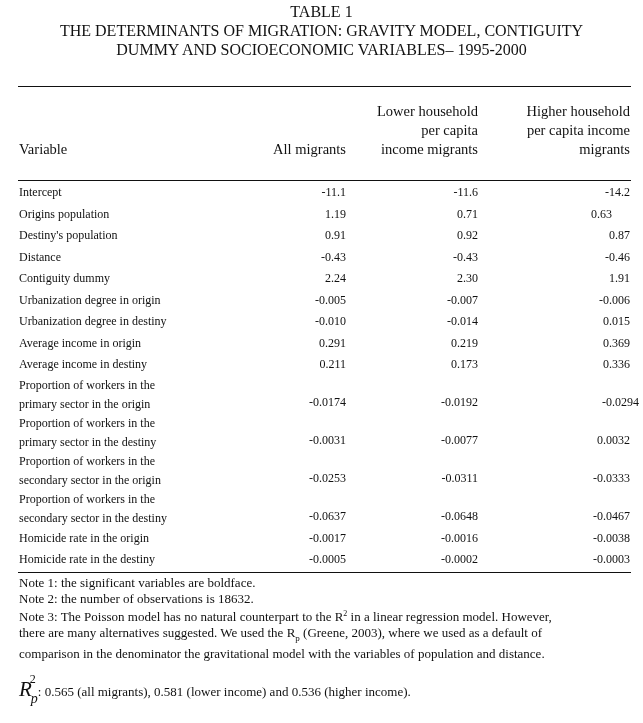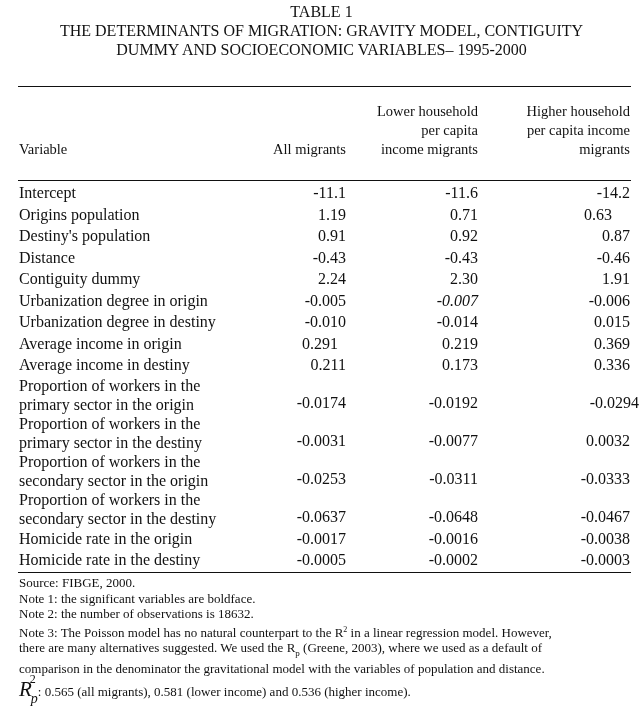--- a/index.html
+++ b/index.html
@@ -19,21 +19,21 @@
   #rule-mid { top:180px; }
   #rule-bot { top:572px; }
 
   .hdr { position:absolute; font-size:14.5px; line-height:19px; }
   #h-var { left:19px; top:140px; }
   #h-all { left:258px; width:88px; top:140px; text-align:right; }
   #h-low { left:348px; width:130px; top:102px; text-align:right; }
   #h-high { left:486px; width:144px; top:102px; text-align:right; }
 
   #rows { position:absolute; left:0; top:182px; width:643px; }
-  .row { position:relative; width:643px; font-size:16px; line-height:21.5px; }
+  .row { position:relative; width:643px; font-size:12px; line-height:21.5px; }
   .row .lbl { position:absolute; left:19px; top:0; white-space:pre-line; }
   .row.single { height:21.5px; }
   .row.double { height:38px; }
   .row.double .lbl { line-height:19px; }
   .row .val { position:absolute; bottom:0; }
 
   #notes { position:absolute; left:19px; top:575px; width:620px; font-size:13px; line-height:15.5px; }
   #notes div { white-space:nowrap; }
   #rp { position:absolute; left:19px; top:677px; font-size:13px; }
   #rp .R { font-style:italic; font-size:21px; }
@@ -89,32 +89,32 @@
     </div>
     <div class="row single">
       <div class="lbl">Contiguity dummy</div>
       <div class="val" style="right: 297px;">2.24</div>
       <div class="val" style="right: 165px;">2.30</div>
       <div class="val" style="right: 13px;">1.91</div>
     </div>
     <div class="row single">
       <div class="lbl">Urbanization degree in origin</div>
       <div class="val" style="right: 297px;">-0.005</div>
-      <div class="val" style="right: 165px; font-style: italic;">-0.007</div>
+      <div class="val" style="right: 165px;">-0.007</div>
       <div class="val" style="right: 13px;">-0.006</div>
     </div>
     <div class="row single">
       <div class="lbl">Urbanization degree in destiny</div>
       <div class="val" style="right: 297px;">-0.010</div>
       <div class="val" style="right: 165px;">-0.014</div>
       <div class="val" style="right: 13px;">0.015</div>
     </div>
     <div class="row single">
       <div class="lbl">Average income in origin</div>
-      <div class="val" style="right: 305px; margin-left: 25px;">0.291</div>
+      <div class="val" style="right: 297px; margin-left: 25px;">0.291</div>
       <div class="val" style="right: 165px;">0.219</div>
       <div class="val" style="right: 13px;">0.369</div>
     </div>
     <div class="row single">
       <div class="lbl">Average income in destiny</div>
       <div class="val" style="right: 297px;">0.211</div>
       <div class="val" style="right: 165px;">0.173</div>
       <div class="val" style="right: 13px;">0.336</div>
     </div>
     <div class="row double">
@@ -155,21 +155,20 @@
       <div class="lbl">Homicide rate in the destiny</div>
       <div class="val" style="right: 297px;">-0.0005</div>
       <div class="val" style="right: 165px;">-0.0002</div>
       <div class="val" style="right: 13px;">-0.0003</div>
     </div>
   </div>
 
 <div class="rule" id="rule-bot"></div>
 
 <div id="notes">
-  <div>Source: FIBGE, 2000.</div>
   <div>Note 1: the significant variables are boldface.</div>
   <div>Note 2: the number of observations is 18632.</div>
   <div><span>Note 3: The Poisson model has no natural counterpart to the R</span><sup class="s">2</sup><span> in a linear regression model. However,</span></div>
   <div><span>there are many alternatives suggested. We used the R</span><sub class="p">p</sub><span> (Greene, 2003), where we used as a default of</span></div>
   <div>comparison in the denominator the gravitational model with the variables of population and distance.</div>
 </div>
 
 <div id="rp">
   <span class="R">R</span><span class="sub">p</span><span class="sup">2</span><span style="margin-left:-7px">: 0.565 (all migrants), 0.581 (lower income) and 0.536 (higher income).</span>
 </div>

